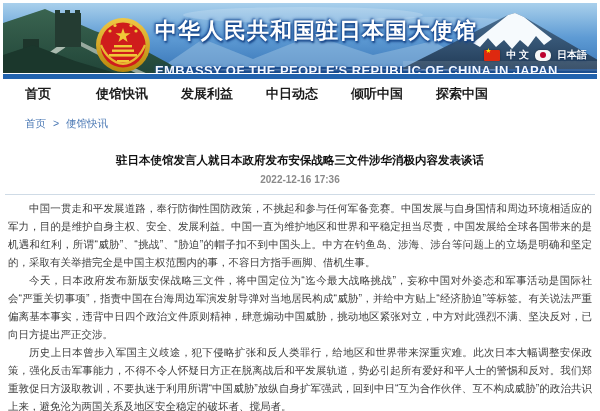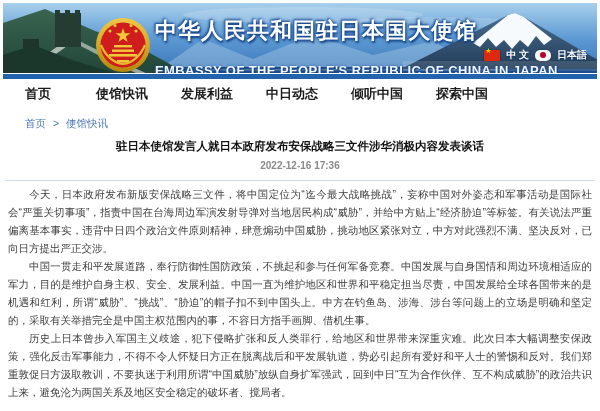--- a/index.html
+++ b/index.html
@@ -33,21 +33,21 @@
   .nav { display: flex; align-items: center; height: 29px; padding-left: 25px; background: #ffffff; }
   .nav a { font-size: 13px; font-weight: bold; color: #1b1b1b; text-decoration: none; margin-right: 33px; white-space: nowrap; cursor: pointer; }
   .nav a:first-child { margin-right: 45px; }
 
   
   .breadcrumb { padding: 9px 15px 8px 25px; font-size: 10.5px; color: #4a78b4; }
   .breadcrumb a { color: #4a78b4; text-decoration: none; cursor: pointer; }
   .breadcrumb .sep { margin: 0 4px; color: #4a78b4; }
 
   
-  .article-title { text-align: center; font-size: 11.5px; font-weight: bold; color: #111111; }
+  .article-title { margin-top: 14px; text-align: center; font-size: 11.5px; font-weight: bold; color: #111111; }
   .article-date { margin-top: 6px; text-align: center; font-size: 10px; font-weight: bold; color: #8a8a8a; }
   hr.divider { border: none; border-top: 1px solid #cfdbe6; margin: 9px 5px 0 5px; }
   .article-body { padding: 4px 8px 0 8px; font-size: 10.5px; line-height: 18px; color: #3e3e3e; text-align: justify; }
   .article-body p { margin: 0; text-indent: 2em; }
 </style>
 </head>
 <body>
 
 <div class="page">
 
@@ -141,19 +141,19 @@
     <a>首页</a>
     <span class="sep">&gt;</span>
     <a>使馆快讯</a>
   </div>
 
   <main>
     <h1 class="article-title">驻日本使馆发言人就日本政府发布安保战略三文件涉华消极内容发表谈话</h1>
     <div class="article-date">2022-12-16 17:36</div>
     <hr class="divider">
     <div class="article-body">
+      <p>中国一贯走和平发展道路，奉行防御性国防政策，不挑起和参与任何军备竞赛。中国发展与自身国情和周边环境相适应的军力，目的是维护自身主权、安全、发展利益。中国一直为维护地区和世界和平稳定担当尽责，中国发展给全球各国带来的是机遇和红利，所谓“威胁”、“挑战”、“胁迫”的帽子扣不到中国头上。中方在钓鱼岛、涉海、涉台等问题上的立场是明确和坚定的，采取有关举措完全是中国主权范围内的事，不容日方指手画脚、借机生事。</p>
       <p>今天，日本政府发布新版安保战略三文件，将中国定位为“迄今最大战略挑战”，妄称中国对外姿态和军事活动是国际社会“严重关切事项”，指责中国在台海周边军演发射导弹对当地居民构成“威胁”，并给中方贴上“经济胁迫”等标签。有关说法严重偏离基本事实，违背中日四个政治文件原则精神，肆意煽动中国威胁，挑动地区紧张对立，中方对此强烈不满、坚决反对，已向日方提出严正交涉。</p>
-      <p>中国一贯走和平发展道路，奉行防御性国防政策，不挑起和参与任何军备竞赛。中国发展与自身国情和周边环境相适应的军力，目的是维护自身主权、安全、发展利益。中国一直为维护地区和世界和平稳定担当尽责，中国发展给全球各国带来的是机遇和红利，所谓“威胁”、“挑战”、“胁迫”的帽子扣不到中国头上。中方在钓鱼岛、涉海、涉台等问题上的立场是明确和坚定的，采取有关举措完全是中国主权范围内的事，不容日方指手画脚、借机生事。</p>
       <p>历史上日本曾步入军国主义歧途，犯下侵略扩张和反人类罪行，给地区和世界带来深重灾难。此次日本大幅调整安保政策，强化反击军事能力，不得不令人怀疑日方正在脱离战后和平发展轨道，势必引起所有爱好和平人士的警惕和反对。我们郑重敦促日方汲取教训，不要执迷于利用所谓“中国威胁”放纵自身扩军强武，回到中日“互为合作伙伴、互不构成威胁”的政治共识上来，避免沦为两国关系及地区安全稳定的破坏者、搅局者。</p>
     </div>
   </main>
 
 </div>
 
 </body></html>

